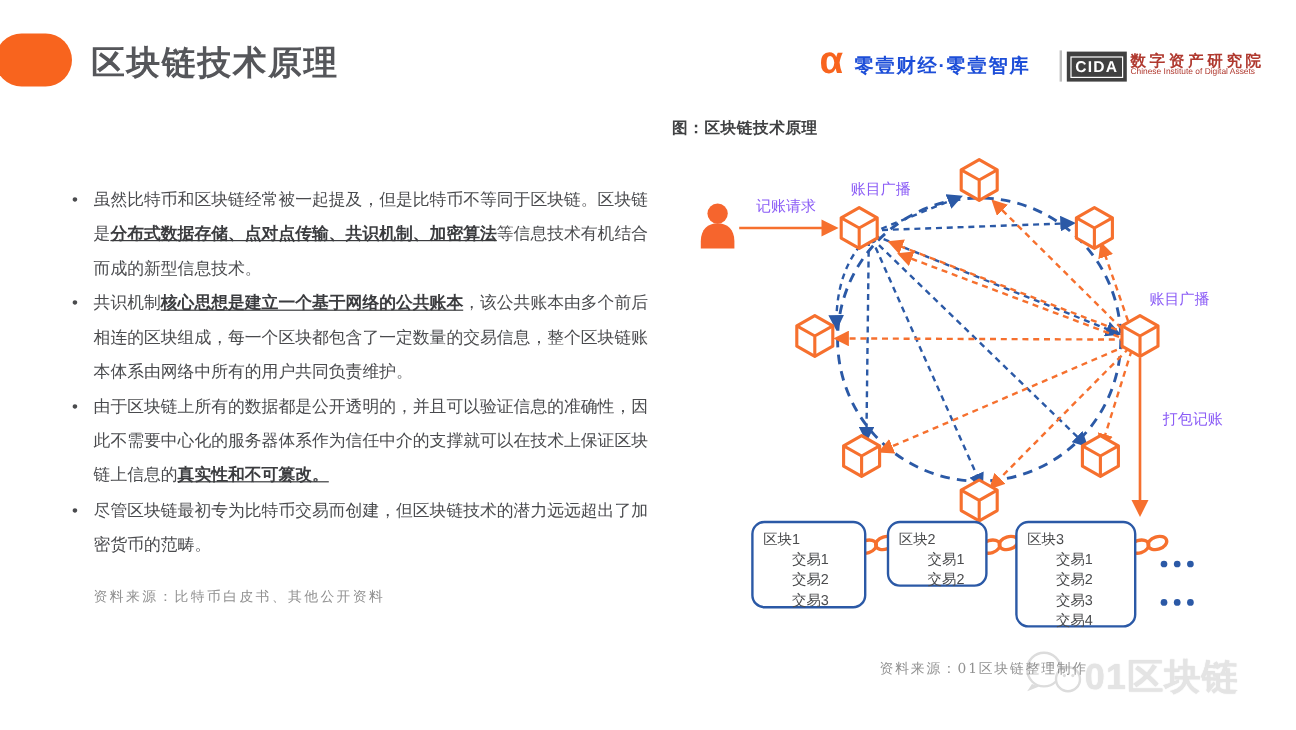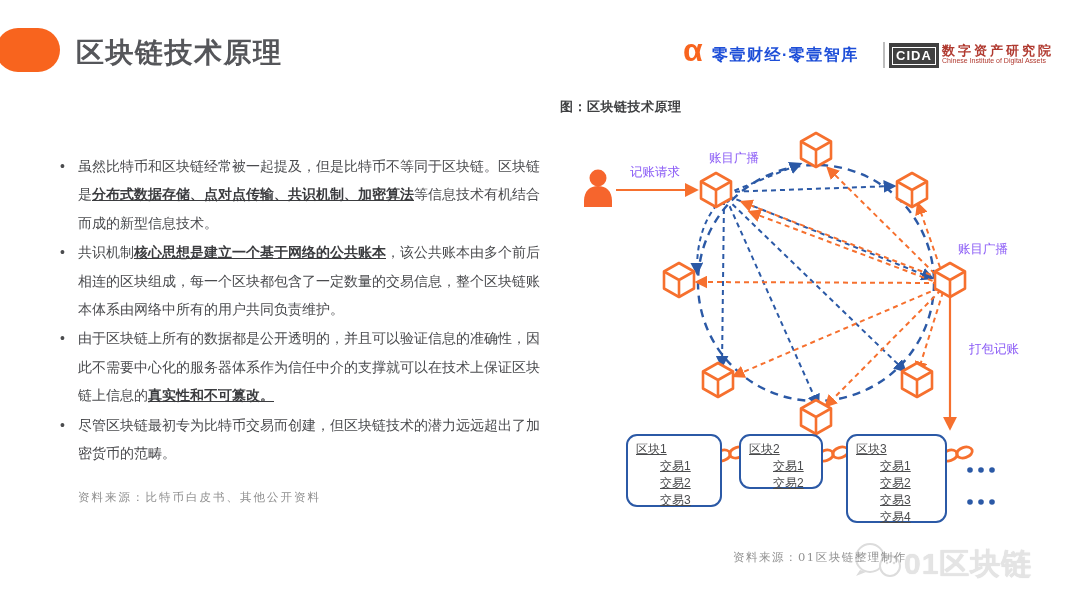--- a/index.html
+++ b/index.html
@@ -40,21 +40,21 @@
   .fig-title { position:absolute; left:0; top:8px; width:492px; 
                font-size:13px; font-weight:bold; color:#3F4042; letter-spacing:0.5px; }
   .dlabel { position:absolute; font-size:12.5px; color:#8b5cf6; white-space:nowrap; }
   .lbl-request { left:70px; top:74px; }
   .lbl-ledger { left:149px; top:60px; }
   .lbl-result { left:398px; top:151px; }
   .lbl-package { left:409px; top:251px; }
   #net-svg { position:absolute; left:0; top:0; }
 
   .block { position:absolute; border:2px solid #2B59A6; border-radius:11px; background:#fff;
-           font-size:12px; line-height:17px; color:#4A4B4D; padding:5px 6px 0 8px;text-decoration:underline; }
+           font-size:12px; line-height:17px; color:#4A4B4D; padding:5px 6px 0 8px; }
   .block-1 { left:66px;  top:344px; width:96px;  height:73px; }
   .block-2 { left:179px; top:344px; width:84px;  height:55px; }
   .block-3 { left:286px; top:344px; width:101px; height:89px; }
   .block-label { font-size:12px; }
   .block-tx { padding-left:24px; }
 
   .diagram-source { position:absolute; left:173px; top:460px; font-family:"DejaVu Serif", serif;
                     font-size:11.5px; color:#919191; letter-spacing:1.5px; white-space:nowrap;text-align:center; }
   .watermark { position:absolute; left:290px; top:450px; display:flex; align-items:center;
                color:#E0E0E0; }

